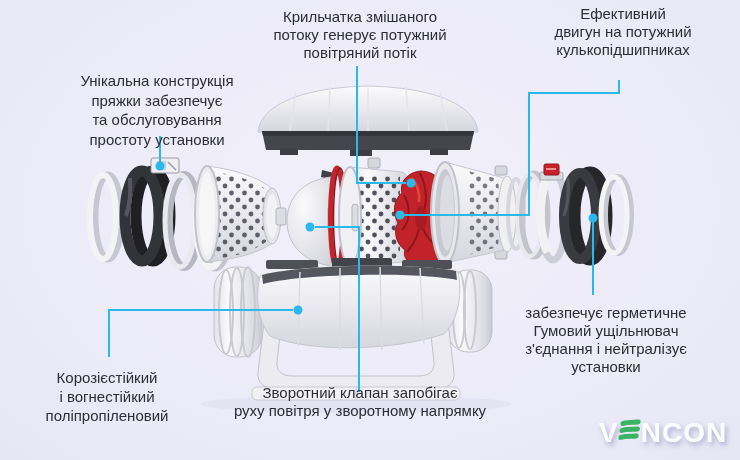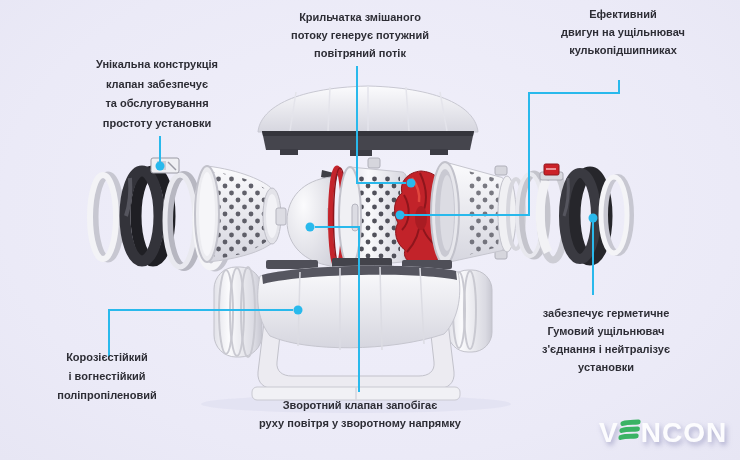--- a/index.html
+++ b/index.html
@@ -5,28 +5,28 @@
   html,body{margin:0;padding:0;}
   body{
     width:740px;height:460px;position:relative;overflow:hidden;
     font-family:"Liberation Sans",sans-serif;
     background:radial-gradient(ellipse at 50% 45%, #f1f0fa 0%, #ebeaf7 70%, #e7e6f4 100%);
   }
   .stage{position:absolute;inset:0;}
   svg.diagram{position:absolute;left:0;top:0;}
   .label{
     position:absolute;text-align:center;color:#2d2d35;
-    font-size:11px;font-weight:700;
+    font-size:15px;font-weight:400;
   }
   .label .ln{white-space:nowrap;}
-  .lbl-buckle  {left:47px;  top:55px;  width:220px; line-height:19.5px;}
+  .lbl-buckle  {left:47px;  top:71px;  width:220px; line-height:19.5px;}
   .lbl-impeller{left:240px; top:8px;   width:240px; line-height:18px;}
   .lbl-motor   {left:513px; top:5px;  width:220px; line-height:18px;}
-  .lbl-housing {left:0px;   top:348px; width:214px; line-height:19px;}
-  .lbl-valve   {left:220px; top:396px; width:280px; line-height:18px;}
+  .lbl-housing {left:0px;   top:368px; width:214px; line-height:19px;}
+  .lbl-valve   {left:220px; top:384px; width:280px; line-height:18px;}
   .lbl-seal    {left:500px; top:304px; width:212px; line-height:18px;}
   .logo{
     position:absolute;left:599px;top:416px;height:34px;
     display:flex;align-items:center;
     font-weight:700;font-size:28px;letter-spacing:1px;color:#fcfcfe;
     text-shadow:2px 3px 5px rgba(125,125,175,.55), 0 0 1px rgba(255,255,255,.8);
   }
   .logo .e-icon{display:inline-block;margin:0 1px 0 0;transform:skewX(-6deg) translateY(1px);}
 </style>
 </head>
@@ -207,27 +207,27 @@
 </svg>
 
 <div class="label lbl-impeller">
   <div class="ln">Крильчатка змішаного</div>
   <div class="ln">потоку генерує потужний</div>
   <div class="ln">повітряний потік</div>
 </div>
 
 <div class="label lbl-motor">
   <div class="ln">Ефективний</div>
-  <div class="ln">двигун на ущільнювач</div>
+  <div class="ln">двигун на потужний</div>
   <div class="ln">кулькопідшипниках</div>
 </div>
 
 <div class="label lbl-buckle">
   <div class="ln">Унікальна конструкція</div>
-  <div class="ln">клапан забезпечує</div>
+  <div class="ln">пряжки забезпечує</div>
   <div class="ln">та обслуговування</div>
   <div class="ln">простоту установки</div>
 </div>
 
 <div class="label lbl-housing">
   <div class="ln">Корозієстійкий</div>
   <div class="ln">і вогнестійкий</div>
   <div class="ln">поліпропіленовий</div>
 </div>
 

